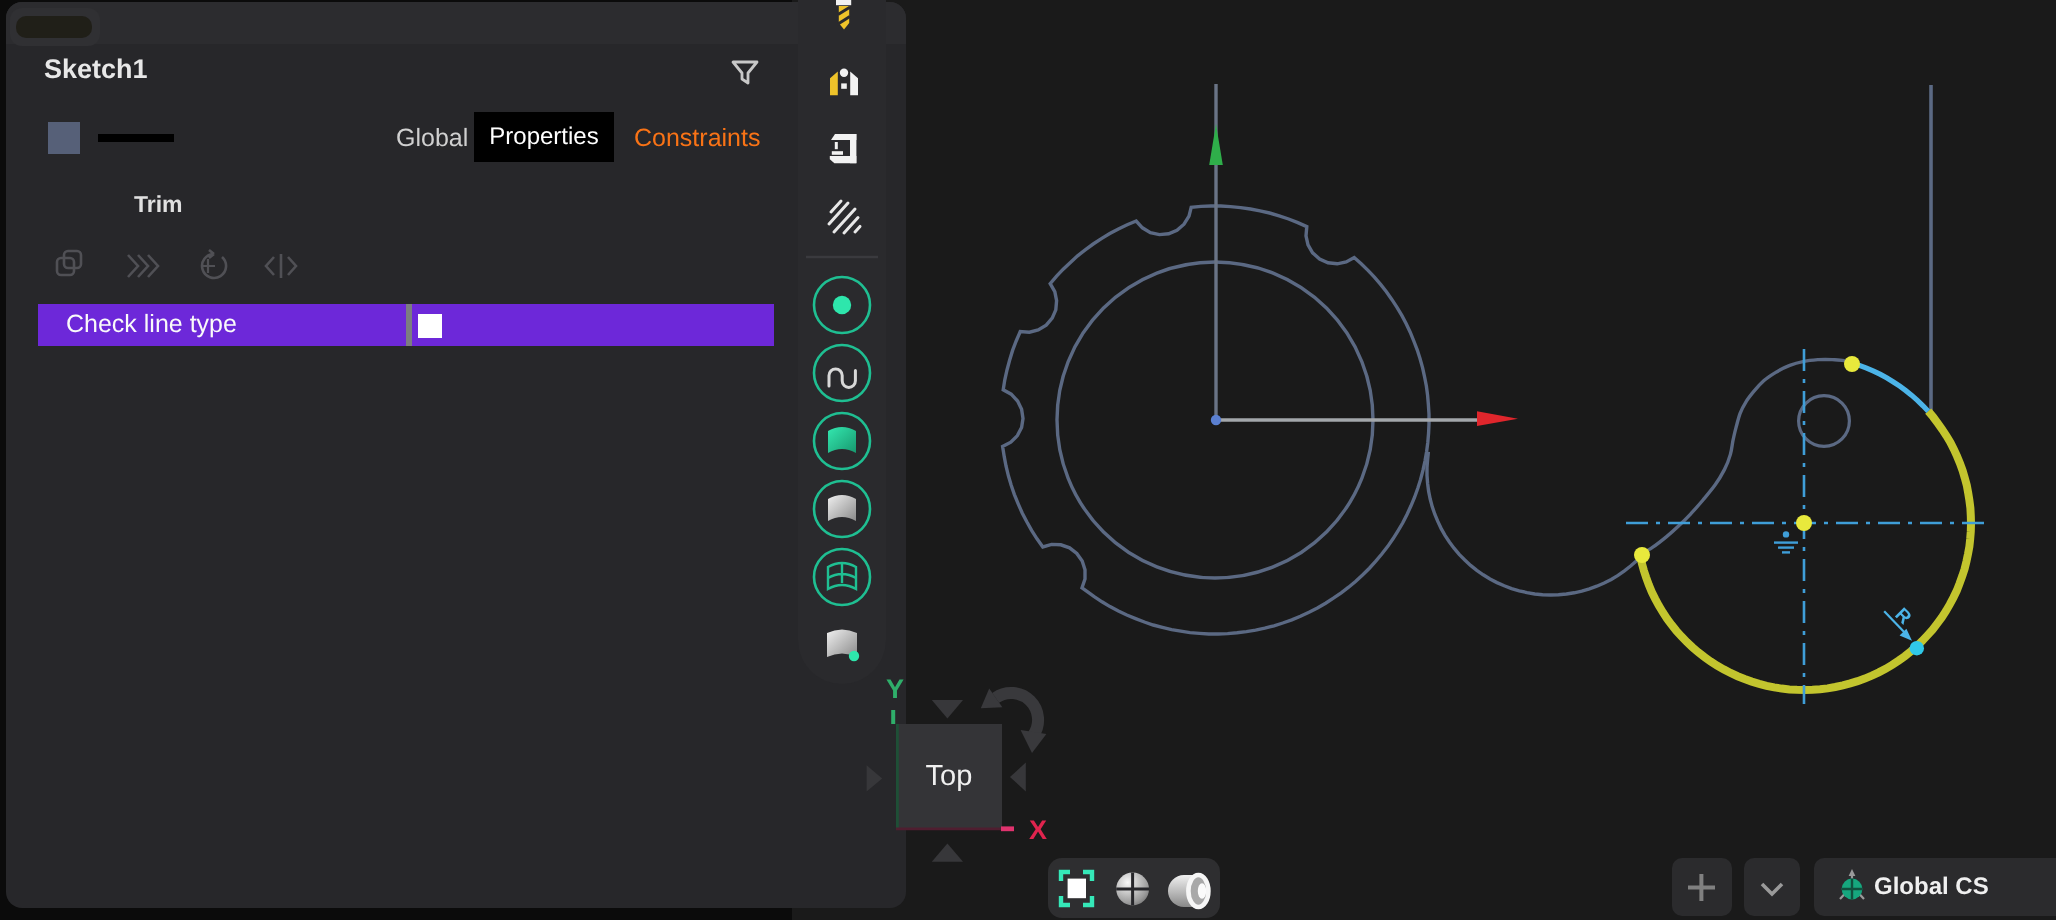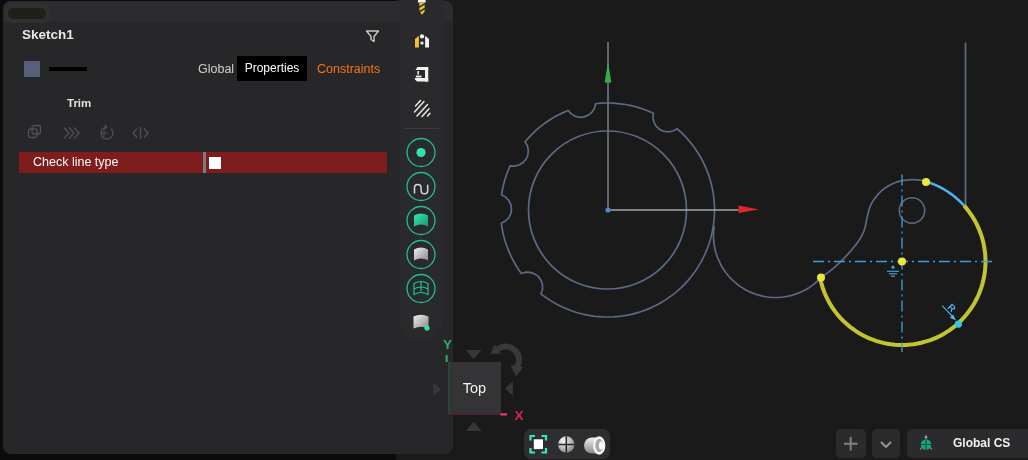--- a/index.html
+++ b/index.html
@@ -72,21 +72,21 @@
     <g fill="none" stroke="#505055" stroke-width="1.3">
       <rect x="1.5" y="5" width="8.5" height="8.5" rx="2"></rect>
       <rect x="5" y="1.5" width="8.5" height="8.5" rx="2"></rect>
       <path d="M37,3.5 l5,5.5 l-5,5.5 M42,3.5 l5,5.5 l-5,5.5 M47,3.5 l5,5.5 l-5,5.5"></path>
       <path d="M80,3 a6,6 0 1 0 4,1.5 M80,3 l-2.5,-2 M80,3 l-2.5,2"></path>
       <path d="M73.5,9 h7 M77,5.5 v7" stroke-width="1.1"></path>
       <path d="M110,4.5 l-4,4.5 l4,4.5 M117,4.5 l4,4.5 l-4,4.5 M113.5,3 v12"></path>
     </g>
   </svg>
 
-  <div class="abs" style="left:16px;top:151px;width:368px;height:21px;background:#7f1d1d;">
+  <div class="abs" style="left:16px;top:151px;width:368px;height:21px;background:#6d28d9;">
     <div class="abs" style="left:14px;top:0;height:21px;line-height:21px;font-size:12.5px;color:#fafafa;">Check line type</div>
     <div class="abs" style="left:184px;top:0;width:2.5px;height:21px;background:#7c7c82;"></div>
     <div class="abs" style="left:190px;top:5px;width:11.5px;height:11.5px;background:#fff;"></div>
   </div>
 </div>
 
 <div class="abs" style="left:399px;top:0;width:44px;height:342px;background:#2a2a2d;border-radius:0 0 22px 22px;"></div>
 <svg class="abs" style="left:399px;top:0;" width="44" height="342" viewBox="0 0 44 342">
 
   <rect x="19" y="0" width="7.6" height="2.6" fill="#f2f2f2"></rect>
@@ -203,14 +203,14 @@
   <svg class="abs" style="left:9px;top:5px;" width="20" height="20" viewBox="0 0 20 20">
     <g stroke="#9a9a9a" stroke-width="1.1" fill="none">
       <line x1="10" y1="9" x2="10" y2="2.5"></line>
       <line x1="10" y1="9" x2="4" y2="15.5"></line>
       <line x1="10" y1="9" x2="16" y2="15.5"></line>
     </g>
     <polygon points="10,0.5 8.3,4 11.7,4" fill="#9a9a9a"></polygon>
     <circle cx="10" cy="10.5" r="5.2" fill="#16a77e"></circle>
     <path d="M10,5.3 v10.4 M4.8,10.5 h10.4" stroke="#114f3e" stroke-width="1.2"></path>
   </svg>
-  <div class="abs" style="left:30px;top:0;height:29.5px;line-height:29.5px;font-size:12px;font-weight:bold;color:#f0f0f0;margin-left:16px;">Global CS</div>
+  <div class="abs" style="left:30px;top:0;height:29.5px;line-height:29.5px;font-size:12px;font-weight:bold;color:#f0f0f0;">Global CS</div>
 </div>
 
 </body></html>

